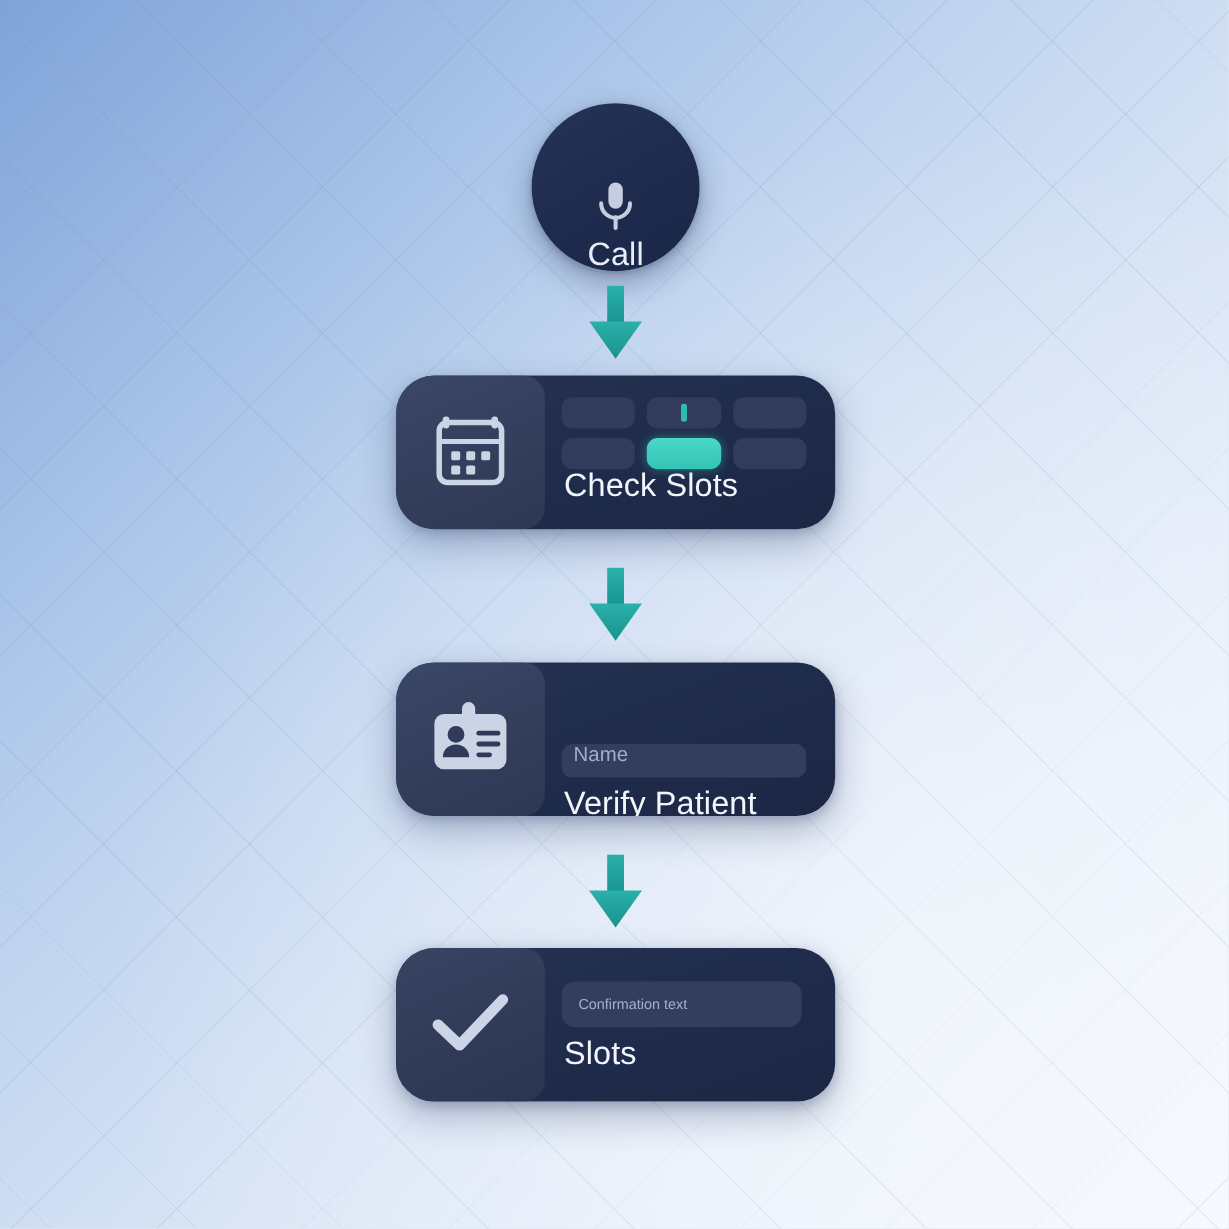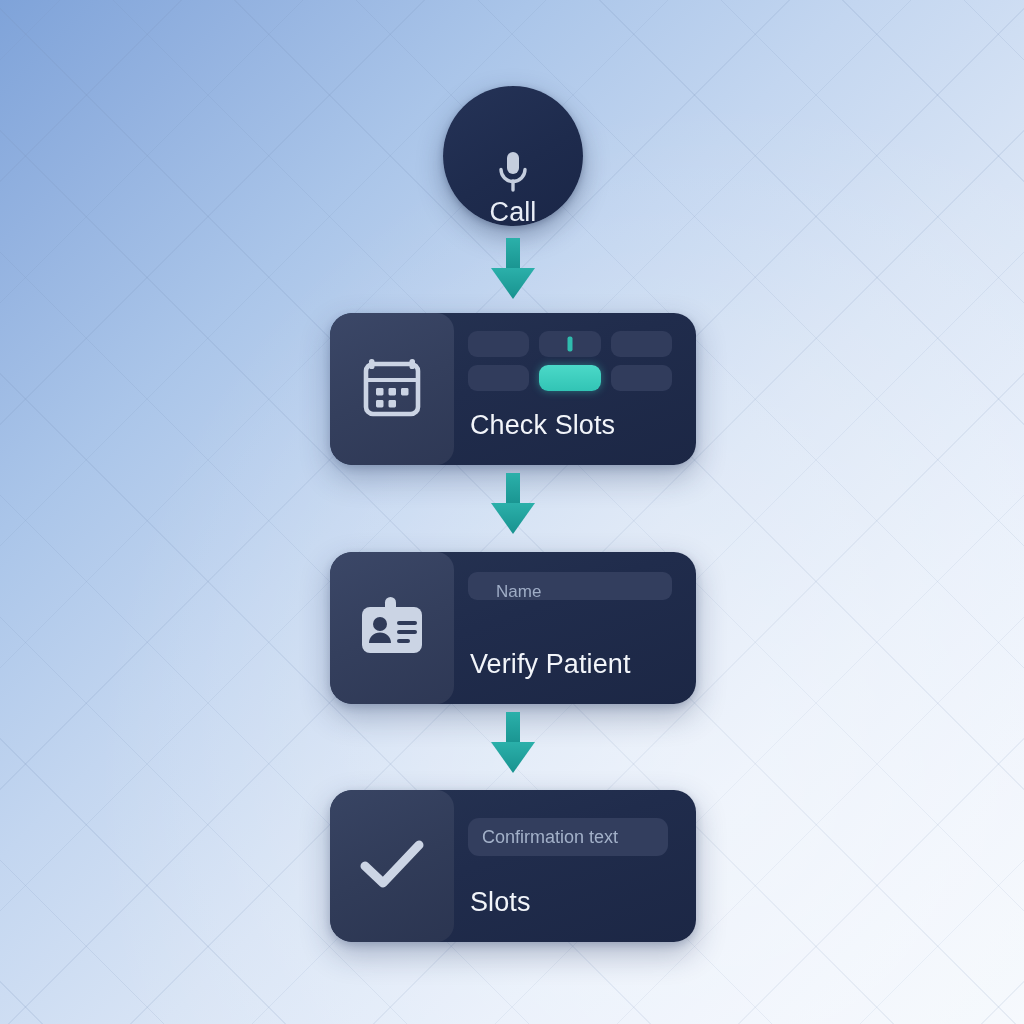--- a/index.html
+++ b/index.html
@@ -95,22 +95,22 @@
   }
   #arrow-1 { top: 238px; }
   #arrow-2 { top: 473px; }
   #arrow-3 { top: 712px; }
 
   
   .card {
     position: absolute;
     left: 330px;
     width: 366px;
-    height: 152px;
-    border-radius: 22px;
+    height: 128px;
+    border-radius: 32px;
     background: linear-gradient(160deg, #263352 0%, #202c4c 45%, #1c2745 100%);
     box-shadow: 0 12px 30px rgba(30,48,88,0.30), 0 3px 9px rgba(30,48,88,0.20);
     overflow: hidden;
     display: flex;
   }
   #card-check-slots { top: 313px; }
   #card-verify-patient { top: 552px; }
   #card-book { top: 790px; }
 
   .card-icon-panel {
@@ -177,23 +177,24 @@
   .field-row {
     display: flex;
     gap: 10px;
     margin-bottom: 8px;
   }
   .field-pill {
     height: 28px;
     border-radius: 9px;
     background: #333e5e;
     display: flex;
-    align-items: flex-end;
-    padding: 0 28px;
+    align-items: flex-start;
+    padding: 0 10px;
     box-sizing: border-box;
+    margin-top: 48px;
   }
   .field-pill.full { flex: 1 1 100%; }
   .field-pill.half { flex: 1 1 50%; }
   .field-pill .field-text {
     color: #9fadc6;
     font-size: 17px;
     line-height: 1;
   }
 
   
@@ -205,21 +206,21 @@
     border-radius: 11px;
     background: #333e5e;
     display: inline-flex;
     align-items: center;
     padding: 0 14px;
     box-sizing: border-box;
     min-width: 200px;
   }
   .confirm-pill .confirm-text {
     color: #a3b1c9;
-    font-size: 18px;
+    font-size: 12px;
     line-height: 1;
   }
 </style>
 </head>
 <body>
 
 <div id="canvas">
 
   <div id="grid-texture"></div>
   <div id="vignette"></div>

